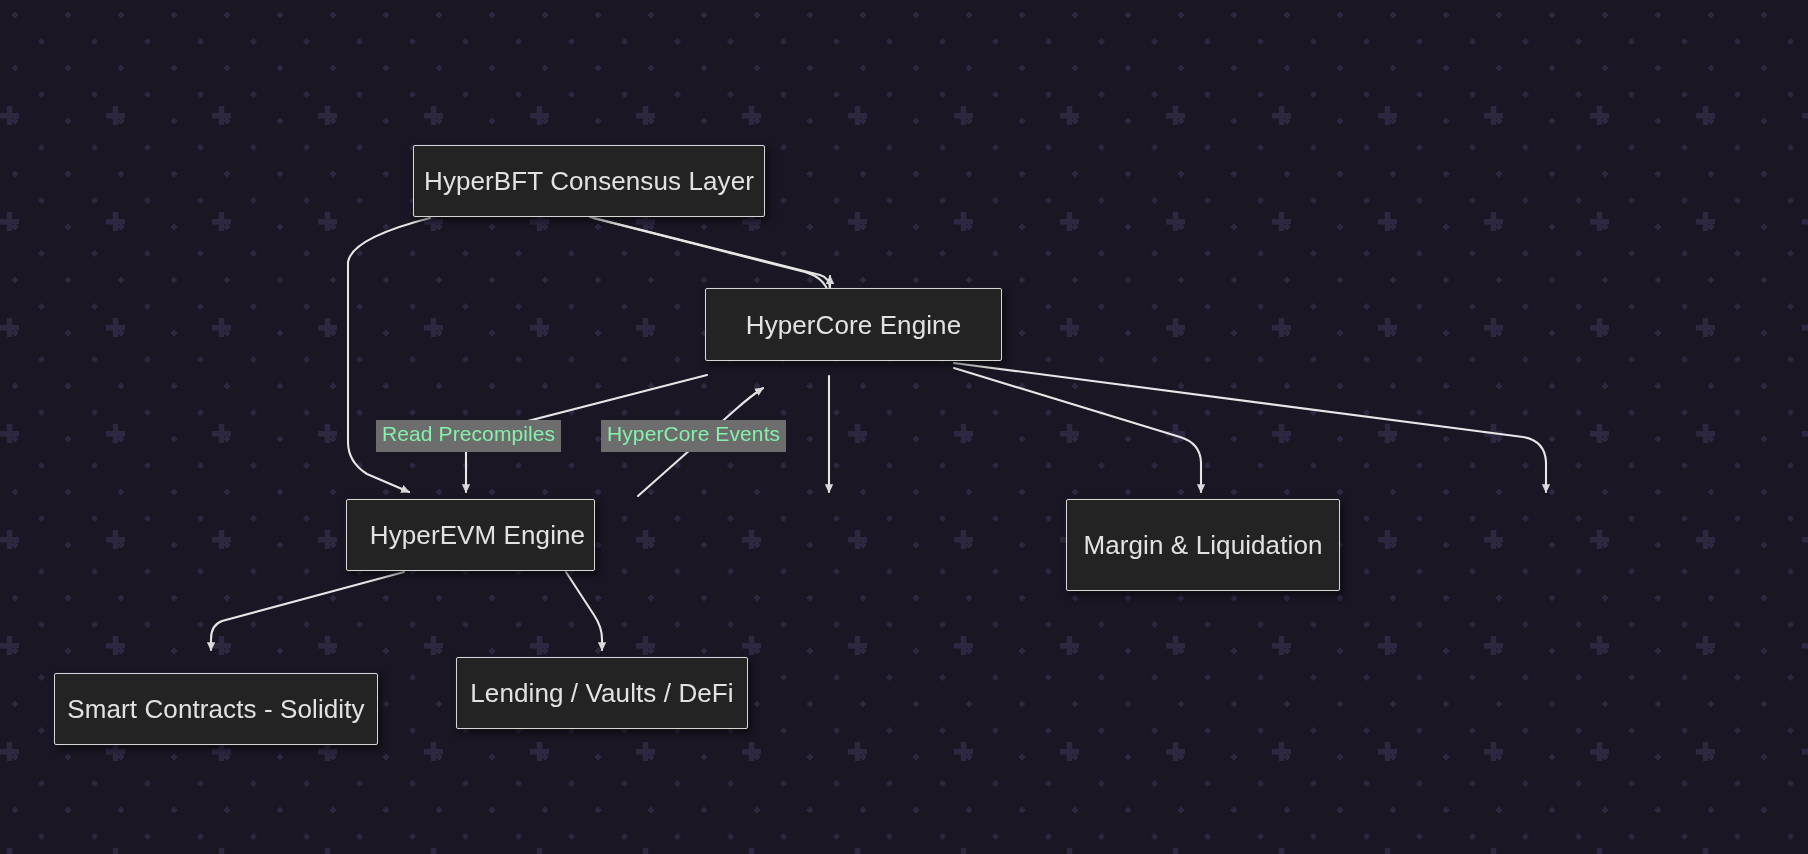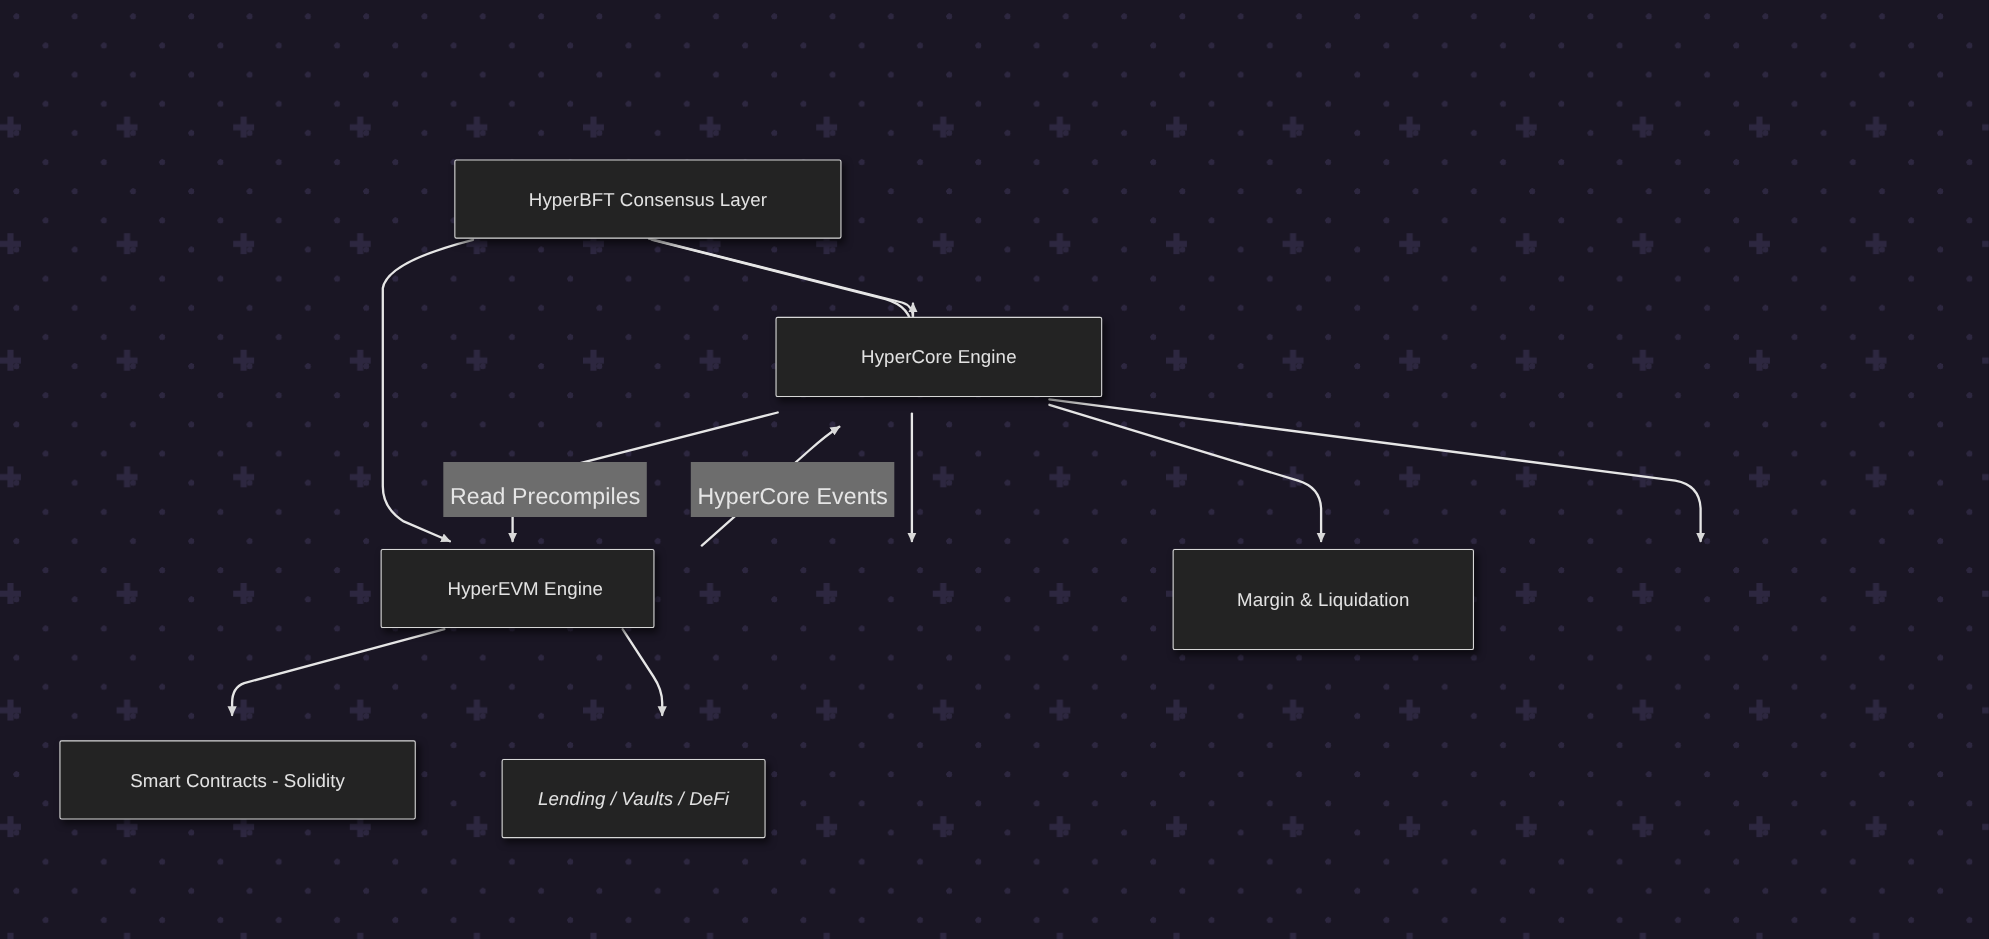--- a/index.html
+++ b/index.html
@@ -32,43 +32,42 @@
     inset: 0;
     pointer-events: none;
   }
   .node {
     position: absolute;
     box-sizing: border-box;
     background: #232323;
     border: 1.6px solid #d6d6d6;
     border-radius: 2px;
     color: #e2e2e2;
-    font-size: 17px;
+    font-size: 26px;
     line-height: 1;
     display: flex;
     align-items: center;
     justify-content: center;
     letter-spacing: 0.1px;
     box-shadow: 3px 4px 7px rgba(0,0,0,0.55), 0 0 0 0.5px rgba(255,255,255,0.06);
     text-align: center;
     white-space: nowrap;
     z-index: 3;
   }
   .edge-label {
     position: absolute;
     box-sizing: border-box;
     background: #6d6d6d;
-    color: #e5e5e5;
+    color: #86efac;
     font-size: 21px;
     line-height: 1;
-    padding: 21px 6px 8px 6px;
+    padding: 3px 6px 8px 6px;
     white-space: nowrap;
     z-index: 4;
     letter-spacing: 0.1px;
-    margin-left: 27px;
   }
 </style>
 </head>
 <body>
 
 <div id="canvas">
 
   <svg id="plus-svg" width="1808" height="854">
     <defs>
       <pattern id="plusPat" width="106" height="106" patternUnits="userSpaceOnUse">
@@ -126,21 +125,21 @@
 
   <div class="node" style="left:1066px; top:499px; width:274px; height:92px;">
     <span>Margin &amp; Liquidation</span>
   </div>
 
 
   <div class="node" style="left:54px; top:657px; width:324px; height:72px;margin-top:16px;">
     <span>Smart Contracts - Solidity</span>
   </div>
 
-  <div class="node" style="left:456px; top:690px; width:240px; height:72px;font-style:italic;">
+  <div class="node" style="left:456px; top:657px; width:292px; height:72px;">
     <span>Lending / Vaults / DeFi</span>
   </div>
 
   <div class="edge-label" style="left:376px; top:420px;">Read Precompiles</div>
 
   <div class="edge-label" style="left:601px; top:420px;">HyperCore Events</div>
 
 </div>
 
 </body></html>

